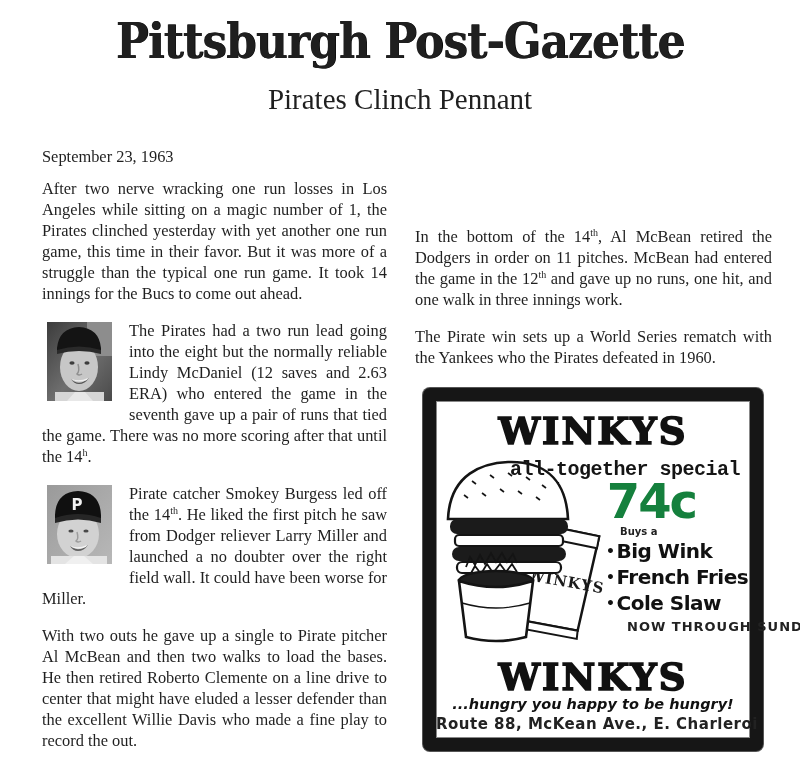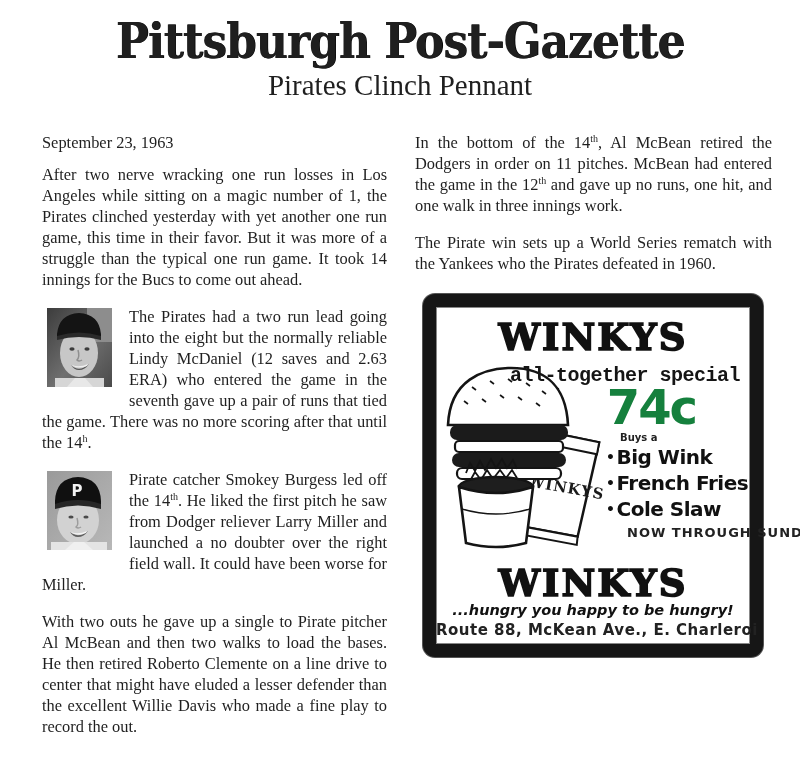--- a/index.html
+++ b/index.html
@@ -7,25 +7,25 @@
   body { font-family:"Liberation Serif", serif; color:#1f1f1f; }
 
   .masthead {
     text-align:center; padding-top:13px;
     font-family:"DejaVu Serif", serif; font-weight:bold;
     font-size:44px; letter-spacing:-1px; line-height:1.1;
     transform:scaleY(1.12); transform-origin:top center;
     text-shadow:0.6px 0 #000;
   }
   .headline {
-    text-align:center; margin-top:8px;
+    text-align:center; margin-top:22px;
     font-size:29px; font-weight:normal;
   }
   .content {
-    display:flex; margin:30px 28px 0 42px; gap:28px;
+    display:flex; margin:30px 28px 0 42px; gap:28px;align-items:flex-end;
   }
   .col-left  { width:346px; }
   .col-right { width:358px; }
   .date { font-size:16.4px; line-height:21px; margin-bottom:11px; }
   p.body-par {
     font-size:16.4px; line-height:21px;
     text-align:justify; margin-bottom:16px;
   }
   p.body-par:last-child { margin-bottom:0; }
   sup.ord { vertical-align:super; font-size:10px; line-height:0; }
@@ -35,21 +35,21 @@
     margin:2px 17px 4px 5px; display:block;
   }
   .photo svg { display:block; }
 
   
   .ad {
     position:relative;
     width:340px; height:363px;
     margin:20px 0 0 8px;
     border:13px solid #161616;
-    border-radius:12px;
+    border-radius:7px;
     background:#fff;
     box-shadow:0 0 0 1px #555, inset 0 0 0 1px #888;
   }
   .ad .abs { position:absolute; white-space:nowrap; }
   .ad-brand {
     left:0; right:0; text-align:center;
     font-family:"DejaVu Serif", serif; font-weight:bold;
     font-size:37px; letter-spacing:2px; color:#111;
     -webkit-text-stroke:1.6px #111; line-height:1;
   }

